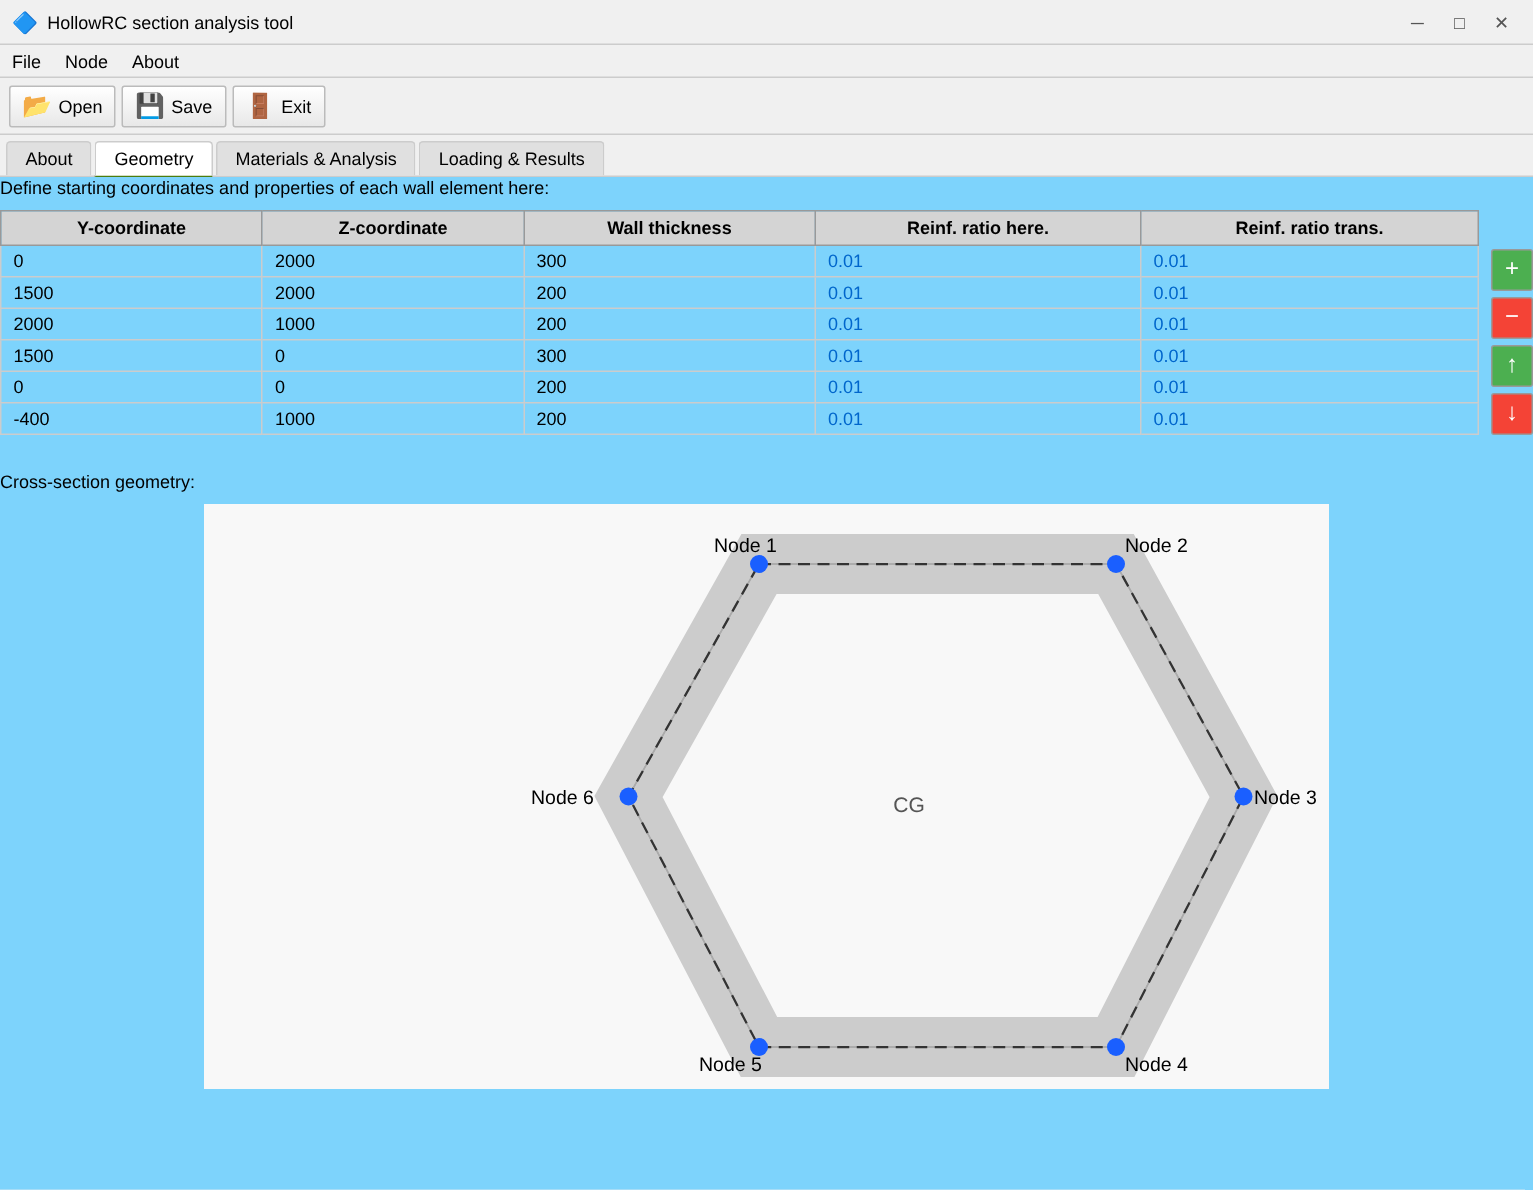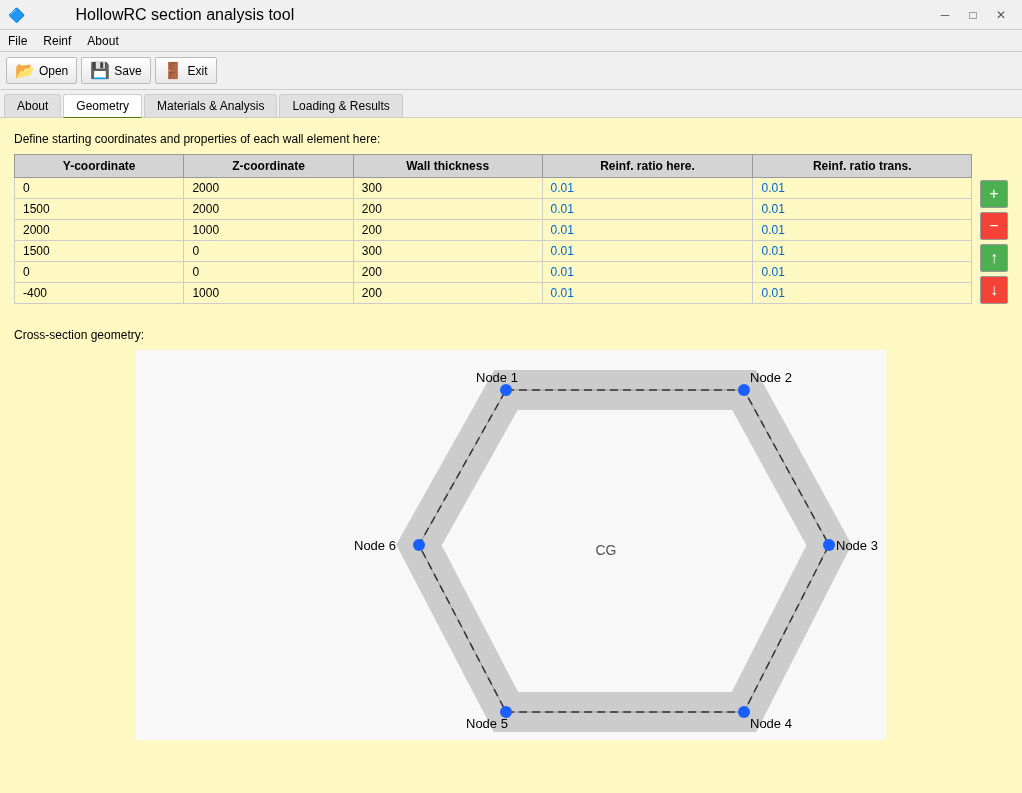--- a/index.html
+++ b/index.html
@@ -10,21 +10,21 @@
       background: #f0f0f0;
       border-bottom: 1px solid #ccc;
       display: flex;
       align-items: center;
       height: 30px;
       padding: 0 8px;
       justify-content: space-between;
     }
     .title-bar-left { display: flex; align-items: center; gap: 6px; }
     .title-bar-icon { font-size: 14px; color: #e91e63; }
-    .title-bar-title { font-size: 16px; color: #000; margin-left: 44px; }
+    .title-bar-title { font-size: 12px; color: #000; }
     .title-bar-controls { display: flex; gap: 2px; }
     .title-btn {
       width: 26px; height: 22px;
       border: none; background: transparent;
       cursor: pointer;
       font-size: 12px;
       display: flex; align-items: center; justify-content: center;
       color: #555;
     }
 
@@ -84,22 +84,22 @@
     }
     .tab.active {
       background: #fff;
       border-bottom: 1px solid #4d7c0f;
       margin-bottom: -1px;
       z-index: 1;
     }
 
     
     .main-content {
-      background: #fef9c3;
-      padding: 14px;
+      background: #7dd3fc;
+      padding: 0;
       height: calc(793px - 30px - 22px - 38px - 28px);
       overflow-y: auto;
     }
 
     .section-label {
       font-size: 12px;
       color: #000;
       margin-bottom: 8px;
     }
 
@@ -181,21 +181,21 @@
   </div>
   <div class="title-bar-controls">
     <button class="title-btn">─</button>
     <button class="title-btn">□</button>
     <button class="title-btn close">✕</button>
   </div>
 </div>
 
 <div class="menu-bar">
   <div class="menu-item">File</div>
-  <div class="menu-item">Reinf</div>
+  <div class="menu-item">Node</div>
   <div class="menu-item">About</div>
 </div>
 
 <div class="toolbar">
   <button class="toolbar-btn">
     <span class="toolbar-icon">📂</span>
     <span>Open</span>
   </button>
   <button class="toolbar-btn">
     <span class="toolbar-icon">💾</span>

